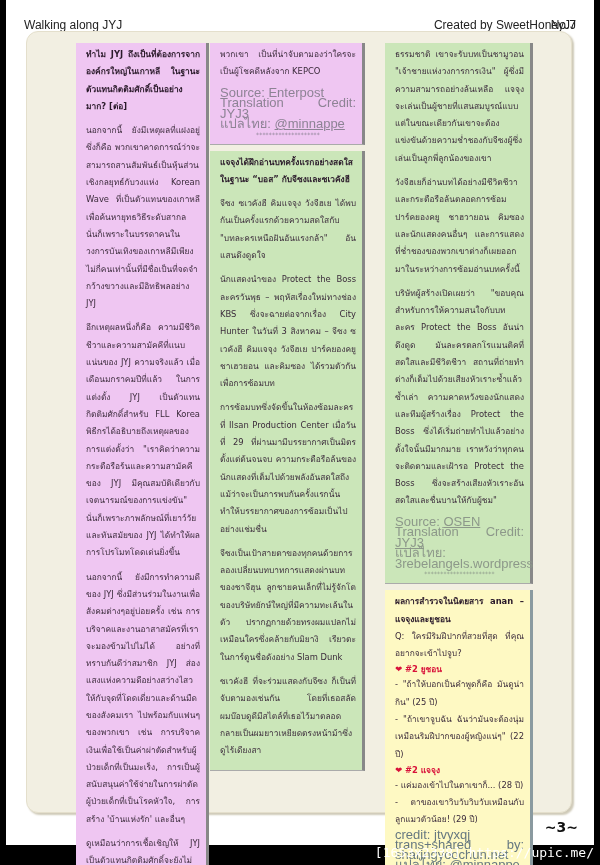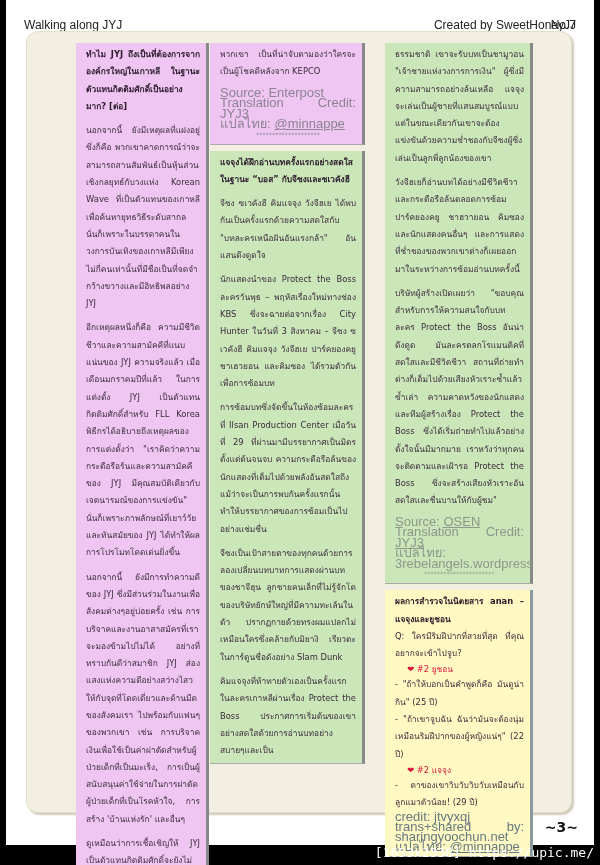--- a/index.html
+++ b/index.html
@@ -45,21 +45,21 @@
   .title { font-weight: bold; color: #2a1a2a; }
   .credits {
     font-family: "Liberation Sans", sans-serif;
     font-size: 13px; line-height: 10.5px; color: #8d8395;
   }
   .green .credits { color: #8d988a; }
   .blue .credits { color: #667880; line-height: 10px; }
   .stars { text-align: center; font-size: 6px; letter-spacing: 0.2px; color: #8d8395; line-height: 10px; }
   .green .stars { color: #8d988a; }
   .u { text-decoration: underline; }
-  .heart { color: #d8123a; font-weight: normal; margin-left: 12px; }
+  .heart { color: #d8123a; font-weight: bold; }
   .blue .q { }
   .blue .ans { line-height: 14px; }
   .pagenum {
     position: absolute; right: 22px; top: 819px;
     font-family: "DejaVu Sans", sans-serif; font-weight: bold; font-size: 14px; color: #111;
   }
   .watermark {
     position: absolute; right: 6px; top: 845px;
     font-family: "DejaVu Sans Mono", monospace; font-size: 13px; color: #fff;
   }
@@ -97,21 +97,21 @@
     </div>
     <div class="stars">********************</div>
   </div>
   <div style="height:6px"></div>
   <div class="box green">
     <p class="title">แจจุงได้ฝึกอ่านบทครั้งแรกอย่างสดใสในฐานะ “บอส” กับจีซงและซเวคังฮี</p>
     <p>จีซง ซเวคังฮี คิมแจจุง วังจีฮเย ได้พบกันเป็นครั้งแรกด้วยความสดใสกับ "บทละครเหนือฝันอันแรงกล้า" อันแสนดึงดูดใจ</p>
     <p>นักแสดงนำของ Protect the Boss ละครวันพุธ – พฤหัสเรื่องใหม่ทางช่อง KBS ซึ่งจะฉายต่อจากเรื่อง City Hunter ในวันที่ 3 สิงหาคม – จีซง ซเวคังฮี คิมแจจุง วังจีฮเย ปาร์คยองคยู ชาเฮวยอน และคิมซอง ได้รวมตัวกันเพื่อการซ้อมบท</p>
     <p>การซ้อมบทซึ่งจัดขึ้นในห้องซ้อมละครที่ Ilsan Production Center เมื่อวันที่ 29 ที่ผ่านมามีบรรยากาศเป็นมิตรตั้งแต่ต้นจนจบ ความกระตือรือล้นของนักแสดงที่เต็มไปด้วยพลังอันสดใสถึงแม้ว่าจะเป็นการพบกันครั้งแรกนั้นทำให้บรรยากาศของการซ้อมเป็นไปอย่างแช่มชื่น</p>
     <p>จีซงเป็นเป้าสายตาของทุกคนด้วยการลองเปลี่ยนบทบาทการแสดงผ่านบทของชาจีฮุน ลูกชายคนเล็กที่ไม่รู้จักโตของบริษัทยักษ์ใหญ่ที่มีความทะเล้นในตัว ปรากฏกายด้วยทรงผมแปลกไม่เหมือนใครซึ่งคล้ายกับมิยางิ เรียวตะในการ์ตูนชื่อดังอย่าง Slam Dunk</p>
-    <p class="tight">คิมแจจุงที่ท้าทายตัวเองเป็นครั้งแรกในละครเกาหลีผ่านเรื่อง Protect the Boss ประกาศการเริ่มต้นของเขาอย่างสดใสด้วยการอ่านบทอย่างสบายๆและเป็น</p>
+    <p>ซเวคังฮี ที่จะร่วมแสดงกับจีซง ก็เป็นที่จับตามองเช่นกัน โดยที่เธอสลัดผมบ๊อบดูดีมีสไตล์ที่เธอไว้มาตลอด กลายเป็นผมยาวเหยียดตรงหน้าม้าซึ่งดูไร้เดียงสา</p>
   </div>
 </div>
 
 <div class="col col3">
   <div class="box green">
     <p>ธรรมชาติ เขาจะรับบทเป็นชามูวอน "เจ้าชายแห่งวงการการเงิน" ผู้ซึ่งมีความสามารถอย่างล้นเหลือ แจจุงจะเล่นเป็นผู้ชายที่แสนสมบูรณ์แบบแต่ในขณะเดียวกันเขาจะต้องแข่งขันด้วยความช่ำชองกับจีซงผู้ซึ่งเล่นเป็นลูกพี่ลูกน้องของเขา</p>
     <p>วังจีฮเยก็อ่านบทได้อย่างมีชีวิตชีวาและกระตือรือล้นตลอดการซ้อม ปาร์คยองคยู ชาฮวายอน คิมซอง และนักแสดงคนอื่นๆ และการแสดงที่ช่ำชองของพวกเขาต่างก็เผยออกมาในระหว่างการซ้อมอ่านบทครั้งนี้</p>
     <p>บริษัทผู้สร้างเปิดเผยว่า "ขอบคุณสำหรับการให้ความสนใจกับบทละคร Protect the Boss อันน่าดึงดูด มันละครตลกโรแมนติคที่สดใสและมีชีวิตชีวา สถานที่ถ่ายทำต่างก็เต็มไปด้วยเสียงหัวเราะซ้ำแล้วซ้ำเล่า ความคาดหวังของนักแสดงและทีมผู้สร้างเรื่อง Protect the Boss ซึ่งได้เริ่มถ่ายทำไปแล้วอย่างตั้งใจนั้นมีมากมาย เราหวังว่าทุกคนจะติดตามและเฝ้ารอ Protect the Boss ซึ่งจะสร้างเสียงหัวเราะอันสดใสและชื่นบานให้กับผู้ชม"</p>
     <div class="credits">
       <div><span>Source: </span><span class="u">OSEN</span></div>
@@ -121,20 +121,21 @@
     <div class="stars">**********************</div>
   </div>
   <div style="height:6px"></div>
   <div class="box blue">
     <p class="title tight">ผลการสำรวจในนิตยสาร anan – แจจุงและยูชอน</p>
     <p class="q tight">Q: ใครมีริมฝีปากที่สวยที่สุด ที่คุณอยากจะเข้าไปจูบ?</p>
     <div class="heart ans"><span></span><span>❤ #2 ยูชอน</span></div>
     <div>- "ถ้าให้บอกเป็นคำพูดก็คือ มันดูน่ากิน" (25 ปี)</div>
     <div>- "ถ้าเขาจูบฉัน ฉันว่ามันจะต้องนุ่มเหมือนริมฝีปากของผู้หญิงแน่ๆ" (22 ปี)</div>
     <div class="heart ans"><span></span><span>❤ #2 แจจุง</span></div>
+    <div>- แค่มองเข้าไปในตาเขาก็... (28 ปี)</div>
     <div>- ตาของเขาวิบวับวิบวับเหมือนกับลูกแมวตัวน้อย! (29 ปี)</div>
     <div class="credits" style="margin-top:1px">
       <div>credit: jtvyxqj</div>
       <div>trans+shared by: sharingyoochun.net</div>
       <div><span>แปลไทย: </span><span class="u">@minnappe</span></div>
     </div>
   </div>
 </div>
 
 <div class="pagenum">~3~</div>

